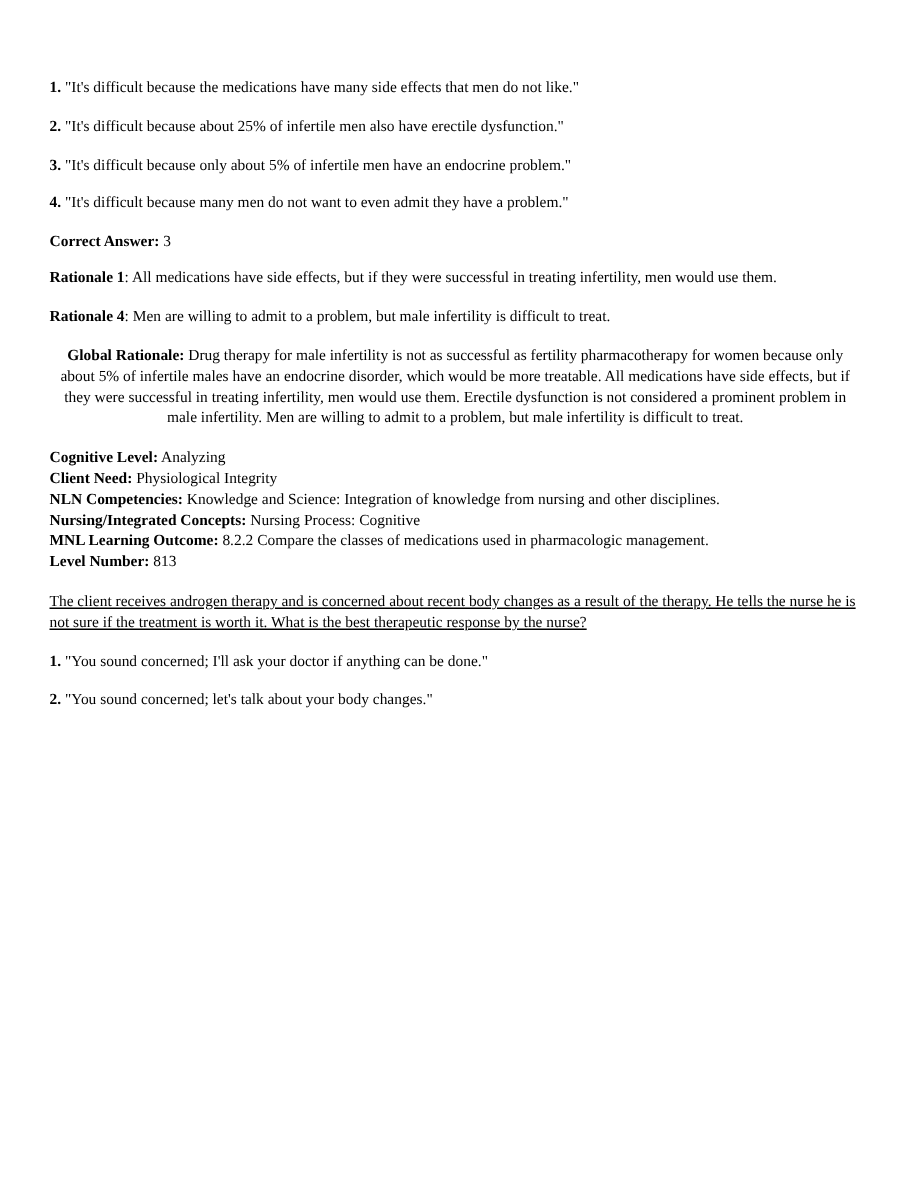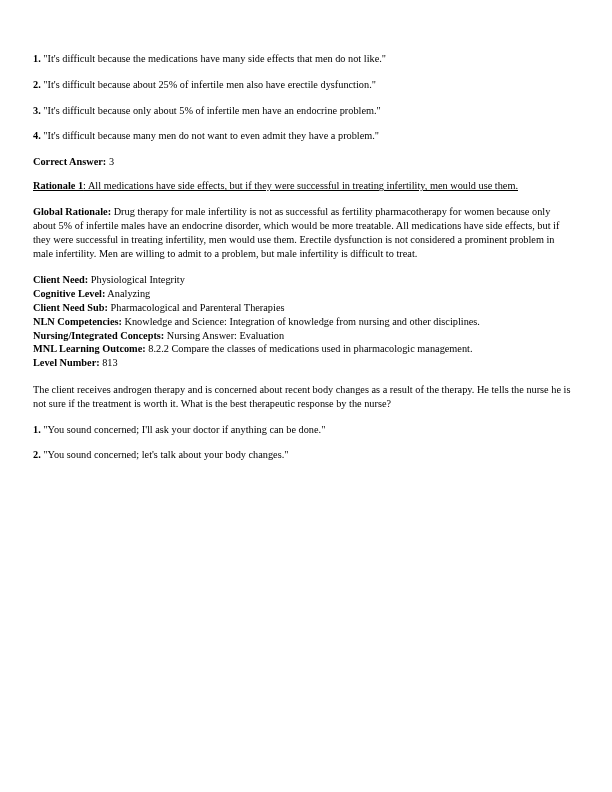--- a/index.html
+++ b/index.html
@@ -30,66 +30,67 @@
     margin: 0 0 10.5px 0;
   }
   .bold {
     font-weight: bold;
   }
   .answers p {
     margin-bottom: 12px;
   }
   .block-rationale p {
     margin-bottom: 12px;
-    text-decoration: underline;
   }
   .global-rationale {
     margin-bottom: 13px;
+    text-align: center;
   }
   .meta-list {
     margin-bottom: 13px;
   }
   .meta-list .row {
     margin: 0;
     padding: 0;
   }
   .question-head {
     margin-bottom: 11px;
   }
   .stem {
     margin-bottom: 12px;
+    text-decoration: underline;
   }
 </style>
 </head>
 <body>
 
 <div class="page">
   <div class="content">
 
     <div class="answers">
       <p><span class="bold">1.</span> <span>"It's difficult because the medications have many side effects that men do not like."</span></p>
       <p><span class="bold">2.</span> <span>"It's difficult because about 25% of infertile men also have erectile dysfunction."</span></p>
       <p><span class="bold">3.</span> <span>"It's difficult because only about 5% of infertile men have an endocrine problem."</span></p>
       <p><span class="bold">4.</span> <span>"It's difficult because many men do not want to even admit they have a problem."</span></p>
     </div>
 
     <p><span class="bold">Correct Answer:</span> <span>3</span></p>
 
     <div class="block-rationale">
       <p><span class="bold">Rationale 1</span><span>: All medications have side effects, but if they were successful in treating infertility, men would use them.</span></p>
+      <p><span class="bold">Rationale 4</span><span>: Men are willing to admit to a problem, but male infertility is difficult to treat.</span></p>
     </div>
 
     <p class="global-rationale"><span class="bold">Global Rationale:</span><span> Drug therapy for male infertility is not as successful as fertility pharmacotherapy for women because only about 5% of infertile males have an endocrine disorder, which would be more treatable. All medications have side effects, but if they were successful in treating infertility, men would use them. Erectile dysfunction is not considered a prominent problem in male infertility. Men are willing to admit to a problem, but male infertility is difficult to treat.</span></p>
 
     <div class="meta-list">
+      <p class="row"><span class="bold">Cognitive Level:</span><span> Analyzing</span></p>
       <p class="row"><span class="bold">Client Need:</span><span> Physiological Integrity</span></p>
-      <p class="row"><span class="bold">Cognitive Level:</span><span> Analyzing</span></p>
-      <p class="row"><span class="bold">Client Need Sub:</span><span> Pharmacological and Parenteral Therapies</span></p>
       <p class="row"><span class="bold">NLN Competencies:</span><span> Knowledge and Science: Integration of knowledge from nursing and other disciplines.</span></p>
-      <p class="row"><span class="bold">Nursing/Integrated Concepts:</span><span> Nursing Answer: Evaluation</span></p>
+      <p class="row"><span class="bold">Nursing/Integrated Concepts:</span><span> Nursing Process: Cognitive</span></p>
       <p class="row"><span class="bold">MNL Learning Outcome:</span><span> 8.2.2 Compare the classes of medications used in pharmacologic management.</span></p>
       <p class="row"><span class="bold">Level Number:</span><span> 813</span></p>
     </div>
 
     <div class="question-head">
     </div>
 
     <p class="stem">The client receives androgen therapy and is concerned about recent body changes as a result of the therapy. He tells the nurse he is not sure if the treatment is worth it. What is the best therapeutic response by the nurse?</p>
 
     <div class="answers">

